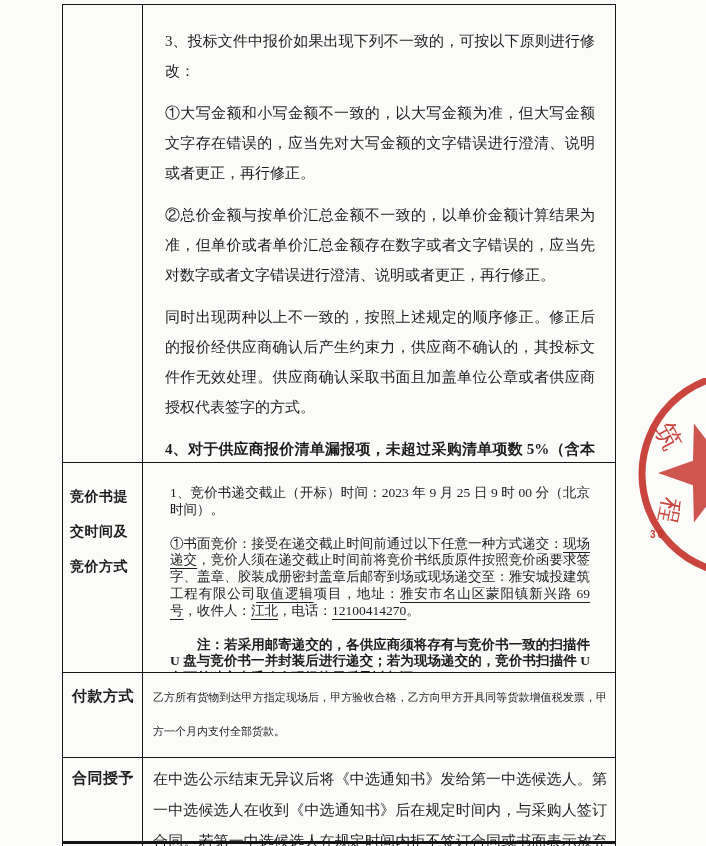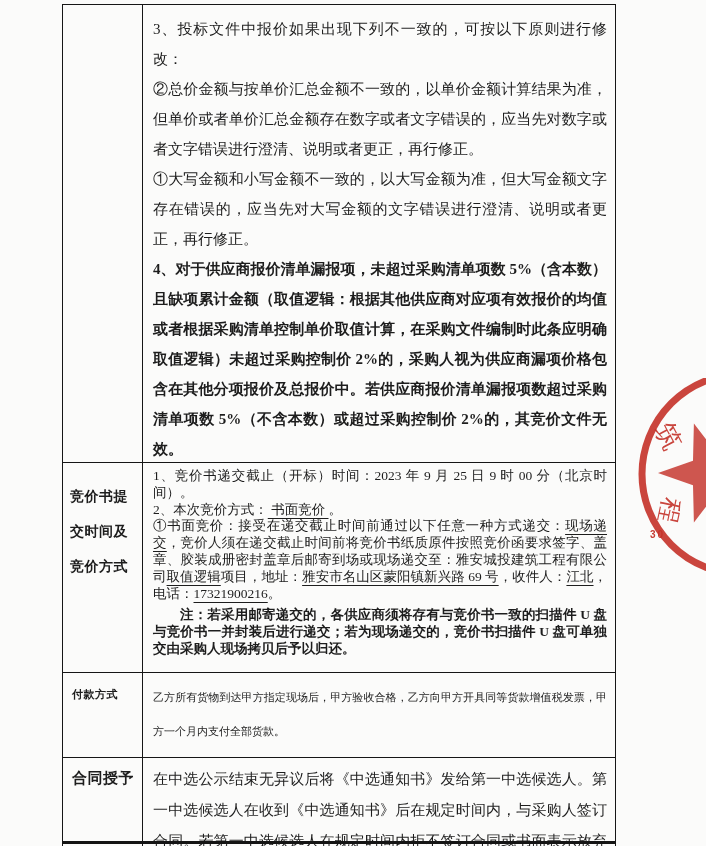--- a/index.html
+++ b/index.html
@@ -22,28 +22,28 @@
   .r4{height:140px;}
   .cell{overflow:hidden;}
   .cell.label{
     width:80px;min-width:80px;
     border-right:1.6px solid #161616;
     font-weight:bold;letter-spacing:.5px;
   }
   .cell.content{flex:1;}
 
   .r1 .content{padding:9px 8px 0 10px;font-size:15px;}
-  .r1 p{margin:0;line-height:30px;text-align:justify;}
+  .r1 p{margin:12px;line-height:30px;text-align:justify;}
 
   .r2 .label{padding:16px 2px 0 7px;font-size:14px;line-height:35px;}
   .r2 .content{padding:5px 8px 0 10px;font-size:13.5px;}
-  .r2 p{margin:0;line-height:16.8px;text-align:justify;}
+  .r2 p{margin:17px;line-height:16.8px;text-align:justify;}
   .r2 p.note{margin-top:5px;text-indent:2em;}
 
-  .r3 .label{padding:14px 2px 0 9px;font-size:11px;}
+  .r3 .label{padding:14px 2px 0 9px;font-size:15px;}
   .r3 .content{padding:7px 8px 0 10px;font-size:11px;}
   .r3 p{margin:0;line-height:34px;text-align:justify;}
 
   .r4 .label{padding:11px 2px 0 9px;font-size:15px;}
   .r4 .content{padding:6px 8px 0 10px;font-size:15px;}
   .r4 p{margin:0;line-height:31px;text-align:justify;}
 
   .u{text-decoration:underline;text-underline-offset:3.5px;text-decoration-thickness:1.2px;}
   .b{font-weight:bold;}
 
@@ -60,32 +60,32 @@
 <body>
 
 <div class="page">
 
   <div class="doc-table">
 
     <div class="row r1">
       <div class="cell label"></div>
       <div class="cell content">
         <p>3、投标文件中报价如果出现下列不一致的，可按以下原则进行修改：</p>
+        <p>①大写金额和小写金额不一致的，以大写金额为准，但大写金额文字存在错误的，应当先对大写金额的文字错误进行澄清、说明或者更正，再行修正。</p>
         <p>②总价金额与按单价汇总金额不一致的，以单价金额计算结果为准，但单价或者单价汇总金额存在数字或者文字错误的，应当先对数字或者文字错误进行澄清、说明或者更正，再行修正。</p>
-        <p>①大写金额和小写金额不一致的，以大写金额为准，但大写金额文字存在错误的，应当先对大写金额的文字错误进行澄清、说明或者更正，再行修正。</p>
+        <p>同时出现两种以上不一致的，按照上述规定的顺序修正。修正后的报价经供应商确认后产生约束力，供应商不确认的，其投标文件作无效处理。供应商确认采取书面且加盖单位公章或者供应商授权代表签字的方式。</p>
         <p class="b">4、对于供应商报价清单漏报项，未超过采购清单项数 5%（含本数）且缺项累计金额（取值逻辑：根据其他供应商对应项有效报价的均值或者根据采购清单控制单价取值计算，在采购文件编制时此条应明确取值逻辑）未超过采购控制价 2%的，采购人视为供应商漏项价格包含在其他分项报价及总报价中。若供应商报价清单漏报项数超过采购清单项数 5%（不含本数）或超过采购控制价 2%的，其竞价文件无效。</p>
       </div>
     </div>
 
     <div class="row r2">
       <div class="cell label">竞价书提交时间及竞价方式</div>
       <div class="cell content">
         <p>1、竞价书递交截止（开标）时间：2023 年 9 月 25 日 9 时 00 分（北京时间）。</p>
-        <p><span>2、本次竞价方式：</span><span class="u"> 书面竞价 </span><span>。</span></p>
-        <p><span>①书面竞价：接受在递交截止时间前通过以下任意一种方式递交：</span><span class="u">现场递交</span><span>，竞价人须在递交截止时间前将竞价书纸质原件按照竞价函要求签字、盖章、胶装成册密封盖章后邮寄到场或现场递交至：雅安城投建筑工程有限公司</span><span class="u">取值逻辑</span><span>项目，地址：</span><span class="u">雅安市名山区蒙阳镇新兴路 69 号</span><span>，收件人：</span><span class="u">江北</span><span>，电话：</span><span class="u">17321900216</span><span>。</span></p>
+        <p><span>①书面竞价：接受在递交截止时间前通过以下任意一种方式递交：</span><span class="u">现场递交</span><span>，竞价人须在递交截止时间前将竞价书纸质原件按照竞价函要求签字、盖章、胶装成册密封盖章后邮寄到场或现场递交至：雅安城投建筑工程有限公司</span><span class="u">取值逻辑</span><span>项目，地址：</span><span class="u">雅安市名山区蒙阳镇新兴路 69 号</span><span>，收件人：</span><span class="u">江北</span><span>，电话：</span><span class="u">12100414270</span><span>。</span></p>
         <p class="note b">注：若采用邮寄递交的，各供应商须将存有与竞价书一致的扫描件 U 盘与竞价书一并封装后进行递交；若为现场递交的，竞价书扫描件 U 盘可单独交由采购人现场拷贝后予以归还。</p>
       </div>
     </div>
 
     <div class="row r3">
       <div class="cell label">付款方式</div>
       <div class="cell content">
         <p>乙方所有货物到达甲方指定现场后，甲方验收合格，乙方向甲方开具同等货款增值税发票，甲方一个月内支付全部货款。</p>
       </div>
     </div>

